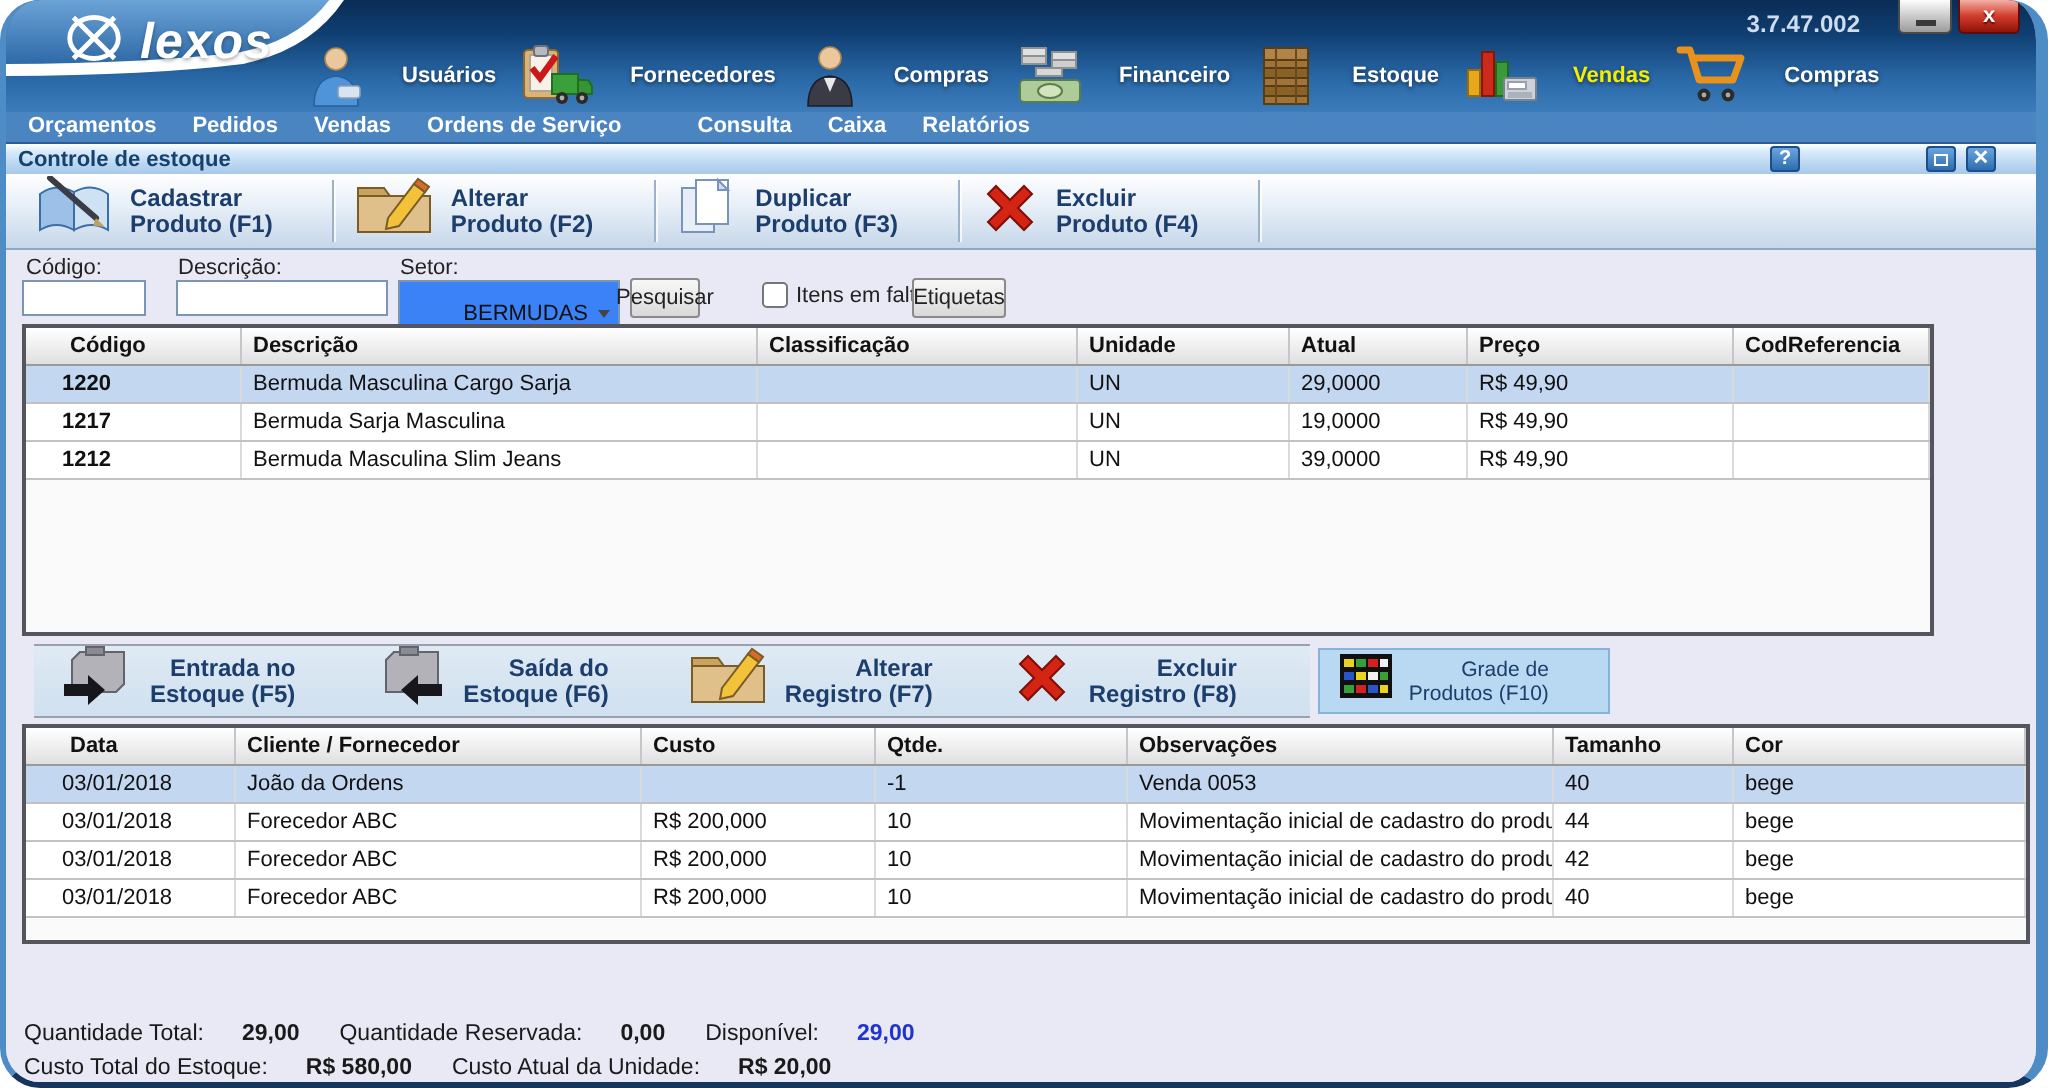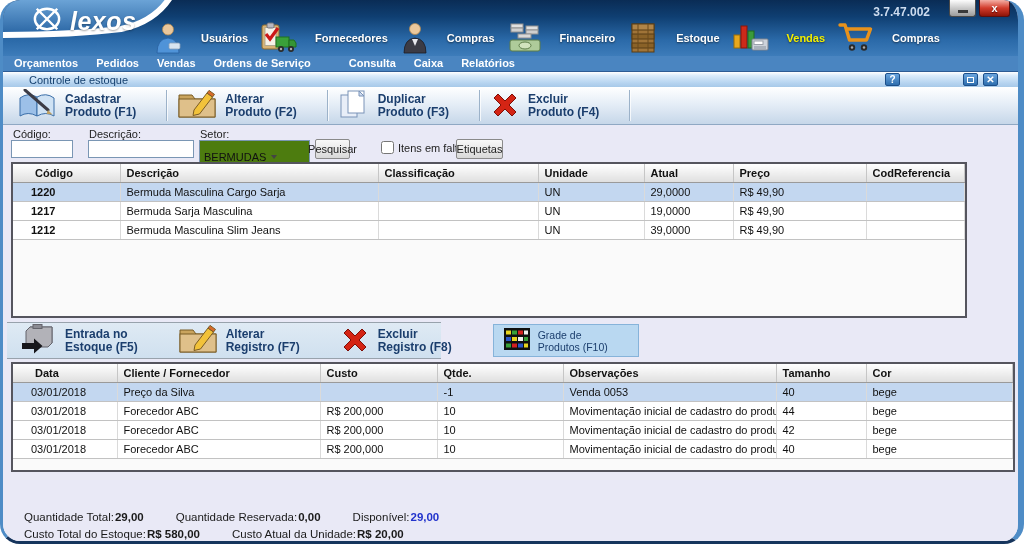--- a/index.html
+++ b/index.html
@@ -34,46 +34,46 @@
 
   
   .menu-row { height:15px; flex:0 0 15px; background:#4a85c1; display:flex; align-items:flex-start; padding-left:2px; }
   .menu-item { color:#fff; font-size:11px; line-height:15px; font-weight:bold; padding:0 9px; cursor:pointer; white-space:nowrap; }
   .menu-item.gap-before { margin-left:20px; }
 
   
   .panel-titlebar { height:16px; flex:0 0 16px; position:relative; border-top:1px solid #2d5c94;
      background:linear-gradient(180deg,#ffffff 0%,#d9ebfb 25%,#b5d3ef 75%,#a7c9e9 100%);
      display:flex; align-items:center; }
-  .panel-title { font-size:11px; font-weight:normal; color:#15406f; padding-left:6px;margin-left:20px; }
+  .panel-title { font-size:11px; font-weight:bold; color:#15406f; padding-left:6px; }
   .tb-btn { position:absolute; top:1px; width:15px; height:13px; border:1px solid #1c4f8a; border-radius:2px;
             background:linear-gradient(180deg,#6aa5de,#2e6eae); color:#fff; font-size:10px; font-weight:bold;
             display:flex; align-items:center; justify-content:center; cursor:pointer; line-height:1; }
   .tb-help { right:118px; } .tb-max { right:40px; } .tb-close { right:20px; }
   .tb-max i { display:block; width:7px; height:6px; border:1px solid #fff; }
 
   
   .toolbar1 { height:38px; flex:0 0 38px; display:flex; align-items:stretch; padding-left:4px;
      background:linear-gradient(180deg,#ffffff,#e6eef7 45%,#c6d7e9); border-bottom:1px solid #8fa8c3; }
   .tbtn { display:flex; align-items:center; gap:8px; padding:0 30px 0 10px; cursor:pointer; }
   .tbtn .ttxt { font-size:12px; line-height:13px; font-weight:bold; color:#1b3e6d; white-space:nowrap; }
   .tbtn .ttxt.small { font-size:10.5px; line-height:12px; font-weight:normal; color:#1b3e6d; }
   .tsep { width:1px; background:#9cb2c9; margin:3px 0; box-shadow:1px 0 0 rgba(255,255,255,.75); }
   .toolbar2-zone { height:44px; flex:0 0 44px; position:relative; background:#e9e9f6; }
-  .toolbar2 { position:absolute; left:4px; top:4px; width:434px; height:37px; display:flex; align-items:stretch; padding-left:4px;
-     background:linear-gradient(180deg,#dfeaf4,#cfe0ef); border-top:1px solid #98a2ac; border-bottom:1px solid #98a2ac; }
+  .toolbar2 { position:absolute; left:14px; top:4px; width:638px; height:37px; display:flex; align-items:stretch; padding-left:4px;
+     background:linear-gradient(180deg,#dfeaf4,#cfe0ef); border-top:1px solid #98a2ac; border-bottom:1px solid #98a2ac;text-align:right; }
   .toolbar2 .tbtn.highlight { background:#b9d8f1; border:1px solid #86b3da; margin:1px 11px; }
 
   
   .filter-row { height:37px; flex:0 0 37px; position:relative; background:#e9e9f6; font-size:11px; }
   .flabel { position:absolute; top:3px; color:#222; }
   .ftext { position:absolute; top:15px; height:18px; border:1px solid #7a96b4; background:#fff;
            font-family:"Liberation Sans",sans-serif; font-size:11px; padding:0 3px; }
-  .fcombo { position:absolute; top:15px; height:34px; border:1px solid #7a96b4; background:#4d7c0f;
-            display:flex; align-items:center; justify-content:flex-start; cursor:pointer; }
+  .fcombo { position:absolute; top:15px; height:34px; border:1px solid #7a96b4; background:#3b82f6;
+            display:flex; align-items:center; justify-content:flex-end; cursor:pointer; }
   .fcombo .cv { padding-left:4px; color:#111; }
   .fcombo .arr { width:15px; height:100%; display:flex; align-items:center; justify-content:center; }
   .fcombo .arr i { width:0; height:0; border-left:3.5px solid transparent; border-right:3.5px solid transparent;
                    border-top:4.5px solid #444; display:block; }
   .fbtn { position:absolute; top:14px; height:20px; border:1px solid #8a8a8a; border-radius:2px;
           background:linear-gradient(180deg,#f8f8f8,#e9e9e9 50%,#d8d8d8); font-size:11px; color:#222;
           display:flex; align-items:center; justify-content:center; cursor:pointer; }
   .fcheck { position:absolute; top:16px; width:13px; height:13px; cursor:pointer; }
   .fchecklabel { position:absolute; top:17px; color:#222; }
 
@@ -90,21 +90,21 @@
      border-right:1px solid #dadada; border-bottom:1px solid #c2c2c2; white-space:nowrap; overflow:hidden; }
   .grid-wrap td.first { padding-left:18px; }
   .grid-wrap tr.selected td { background:#c3d7f0; }
   .c-bold { font-weight:bold; }
   .c-blue { color:#3a5fce; }
   .c-red  { color:#dd2222; }
 
   
   .status { flex:1; background:#e9e9f6; padding:6px 0 0 9px; font-size:11.5px; color:#1a1a1a; }
   .sline { display:flex; gap:20px; margin-bottom:5px; white-space:nowrap; }
-  .pair { display:flex; gap:1px;margin-left:12px; }
+  .pair { display:flex; gap:19px; }
   .pair .val { font-weight:bold; }
   .pair .val.blue { color:#2233cc; }
 </style>
 </head>
 <body>
 
 <div class="window">
 
   <div class="header">
     <svg class="header-deco" width="1015" height="56">
@@ -361,20 +361,29 @@
         <div class="tbtn">
           <span class="tic"><svg width="36" height="30" viewBox="0 0 36 30">
               <path d="M9 3 h22 v16 h-22 z" fill="#c6c6cc" stroke="#63636b"></path>
               <path d="M9 3 l-4 4 v16 h22 l4-4 v-16 z" fill="#b2b2b8" stroke="#63636b"></path>
               <rect x="12" y=".5" width="9" height="4" fill="#8a8a92" stroke="#63636b"></rect>
               <path d="M1 19 h12 v-4.5 l8.5 7.5 -8.5 7.5 V25 H1 z" fill="#17171b"></path>
             </svg></span>
           <span class="ttxt"><span>Entrada no</span><br><span>Estoque (F5)</span></span>
         </div>
         <span class="tsep"></span>
+        <div class="tbtn">
+          <span class="tic"><svg width="36" height="30" viewBox="0 0 36 30">
+              <path d="M9 3 h22 v16 h-22 z" fill="#c6c6cc" stroke="#63636b"></path>
+              <path d="M9 3 l-4 4 v16 h22 l4-4 v-16 z" fill="#b2b2b8" stroke="#63636b"></path>
+              <rect x="12" y=".5" width="9" height="4" fill="#8a8a92" stroke="#63636b"></rect>
+              <path d="M33 19 h-12 v-4.5 l-8.5 7.5 8.5 7.5 V25 h12 z" fill="#17171b"></path>
+            </svg></span>
+          <span class="ttxt"><span>Saída do</span><br><span>Estoque (F6)</span></span>
+        </div>
         <span class="tsep"></span>
         <div class="tbtn">
           <span class="tic"><svg width="40" height="30" viewBox="0 0 40 30">
               <path d="M2 6 h13 l3 4 h20 v18 H2 Z" fill="#c9a45e" stroke="#7a5c24"></path>
               <rect x="2" y="10" width="36" height="18" fill="#dfc08a" stroke="#7a5c24"></rect>
               <path d="M17 21 L30 4 35.5 8 22.5 25 16 26.5 Z" fill="#f2c23a" stroke="#7a5c24"></path>
               <path d="M30 4 l5.5 4 2-2.6 -5.5-4 Z" fill="#d86a2a" stroke="#7a5c24"></path>
             </svg></span>
           <span class="ttxt"><span>Alterar</span><br><span>Registro (F7)</span></span>
         </div>
@@ -427,21 +436,21 @@
               <th>Custo</th>
               <th>Qtde.</th>
               <th>Observações</th>
               <th>Tamanho</th>
               <th>Cor</th>
             </tr>
           </thead>
           <tbody>
             <tr class="selected">
               <td class="c-blue first">03/01/2018</td>
-              <td>Preço da Silva</td>
+              <td>João da Ordens</td>
               <td></td>
               <td class="c-red">-1</td>
               <td>Venda 0053</td>
               <td>40</td>
               <td>bege</td>
             </tr>
             <tr>
               <td class="c-blue first">03/01/2018</td>
               <td>Forecedor ABC</td>
               <td>R$ 200,000</td>

